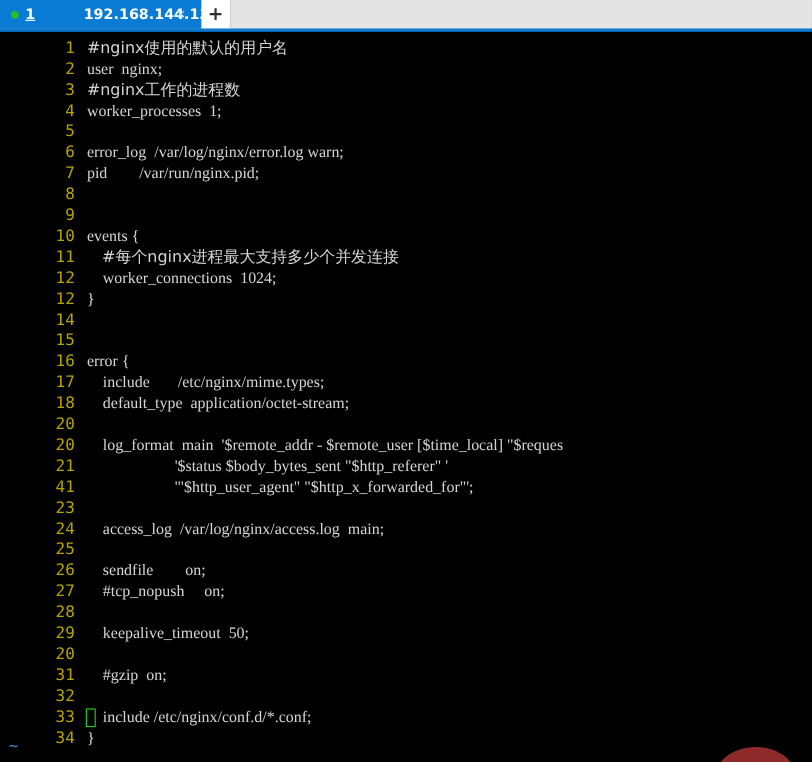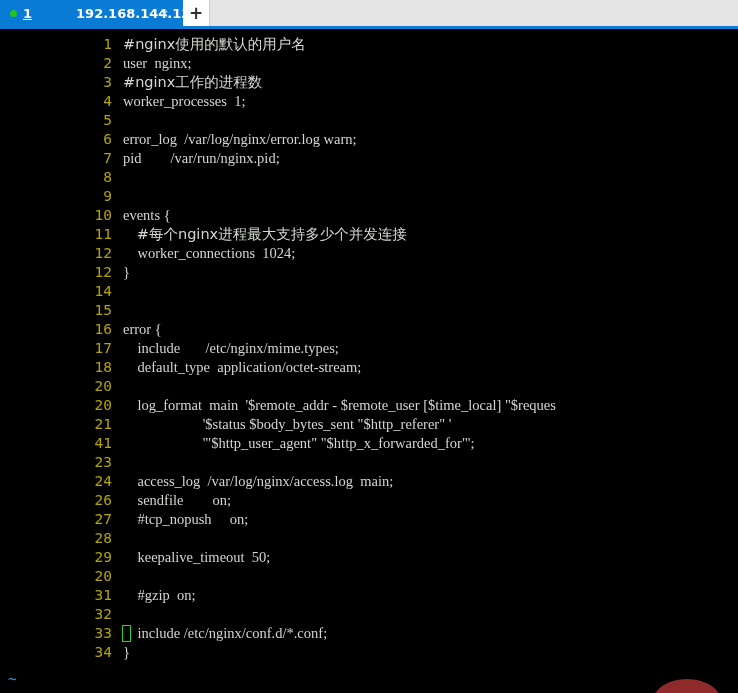--- a/index.html
+++ b/index.html
@@ -96,21 +96,20 @@
     width: 738px;
     height: 664px;
     background: #000000;
     overflow: hidden;
   }
   #code {
     position: absolute;
     left: 0;
     top: 6px;
     width: 672px;
-    padding-left: 44px;
   }
   .line {
     height: 19px;
     line-height: 19px;
     white-space: pre;
     font-size: 14.5px;
     font-family: "DejaVu Sans Mono", monospace;
     position: relative;
   }
   .lnum {
@@ -197,20 +196,21 @@
       <div class="line"><span class="lnum">15</span><span class="ltext"></span></div>
       <div class="line"><span class="lnum">16</span><span class="ltext">error {</span></div>
       <div class="line"><span class="lnum">17</span><span class="ltext">    include       /etc/nginx/mime.types;</span></div>
       <div class="line"><span class="lnum">18</span><span class="ltext">    default_type  application/octet-stream;</span></div>
       <div class="line"><span class="lnum">20</span><span class="ltext"></span></div>
       <div class="line"><span class="lnum">20</span><span class="ltext">    log_format  main  '$remote_addr - $remote_user [$time_local] "$reques</span></div>
       <div class="line"><span class="lnum">21</span><span class="ltext">                      '$status $body_bytes_sent "$http_referer" '</span></div>
       <div class="line"><span class="lnum">41</span><span class="ltext">                      '"$http_user_agent" "$http_x_forwarded_for"';</span></div>
       <div class="line"><span class="lnum">23</span><span class="ltext"></span></div>
       <div class="line"><span class="lnum">24</span><span class="ltext">    access_log  /var/log/nginx/access.log  main;</span></div>
+      <div class="line"><span class="lnum">25</span><span class="ltext"></span></div>
       <div class="line"><span class="lnum">26</span><span class="ltext">    sendfile        on;</span></div>
       <div class="line"><span class="lnum">27</span><span class="ltext">    #tcp_nopush     on;</span></div>
       <div class="line"><span class="lnum">28</span><span class="ltext"></span></div>
       <div class="line"><span class="lnum">29</span><span class="ltext">    keepalive_timeout  50;</span></div>
       <div class="line"><span class="lnum">20</span><span class="ltext"></span></div>
       <div class="line"><span class="lnum">31</span><span class="ltext">    #gzip  on;</span></div>
       <div class="line"><span class="lnum">32</span><span class="ltext"></span></div>
       <div class="line"><span class="lnum">33</span><span class="ltext">    include /etc/nginx/conf.d/*.conf;</span><span id="cursor"></span></div>
       <div class="line"><span class="lnum">34</span><span class="ltext">}</span></div>
     </div>

